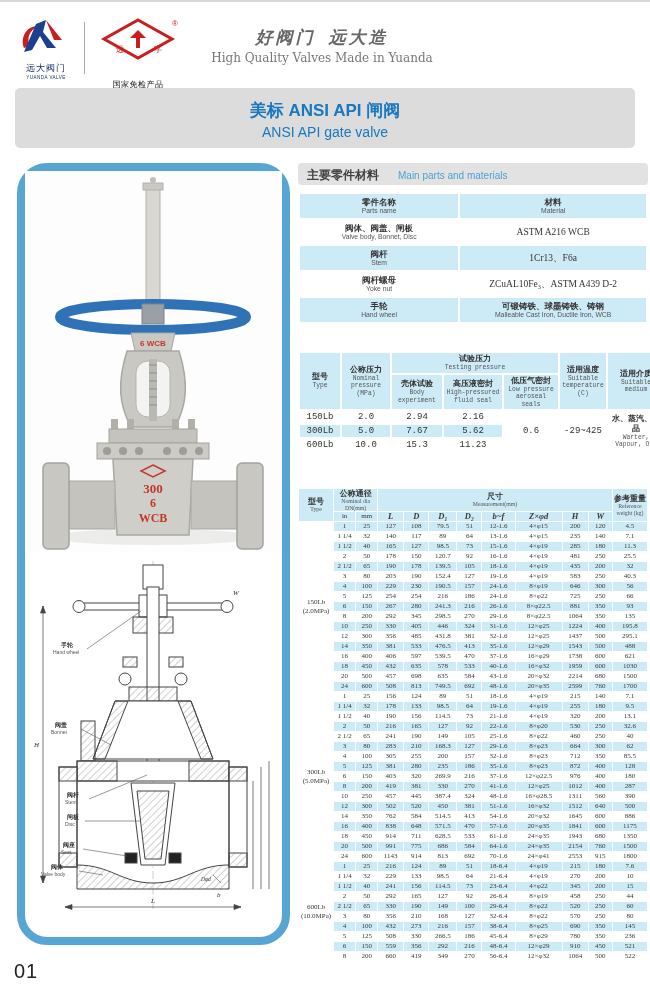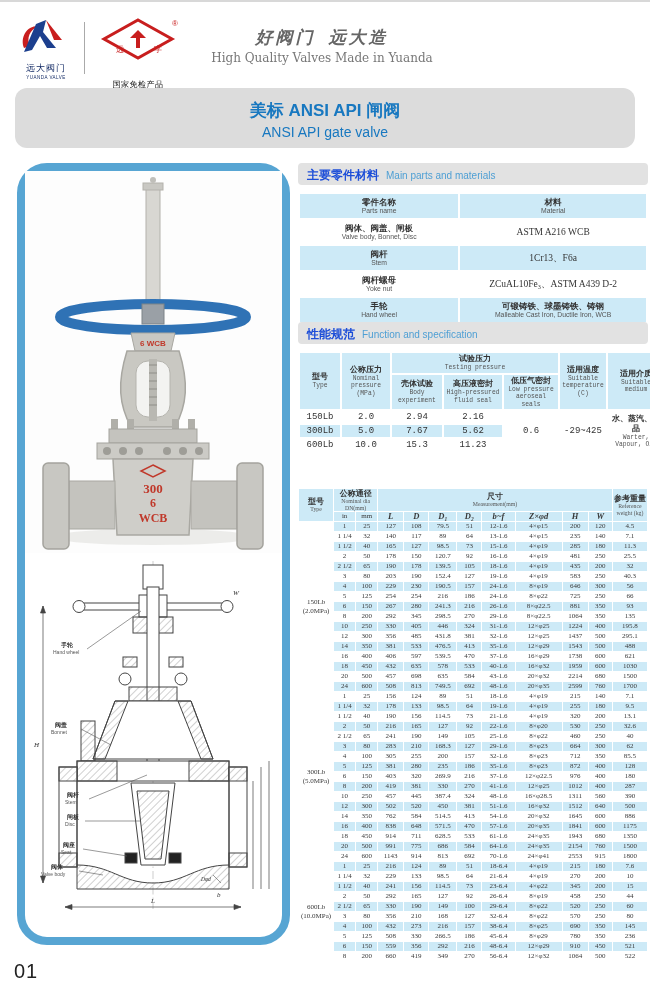--- a/index.html
+++ b/index.html
@@ -15,35 +15,35 @@
   .hdr-div{position:absolute;left:72px;top:6px;width:1px;height:52px;background:#aaa;}
   .logo2{position:absolute;left:82px;top:2px;width:88px;text-align:center;}
   .logo2 .caption{font-size:8px;font-weight:normal;color:#111;margin-top:15px;letter-spacing:.5px;}
   .slogan{position:absolute;left:190px;top:10px;width:240px;text-align:center;}
   .slogan .cn{font-family:Liberation Mono, monospace;font-style:italic;font-weight:bold;
               font-size:17px;color:#666;letter-spacing:3px;}
   .slogan .en{font-family:"DejaVu Serif",serif;font-size:12px;color:#777;margin-top:2px;}
 
   
   .title-bar{position:absolute;top:88px;left:15px;width:620px;height:60px;background:#dcdcdc;
-             border-radius:12px;text-align:center;}
+             border-radius:5px;text-align:center;}
   .title-bar .cn{font-size:17px;font-weight:bold;color:#1878c0;margin-top:11px;}
   .title-bar .en{font-size:14px;color:#1878c0;margin-top:2px;}
 
   
   .left-panel{position:absolute;top:163px;left:17px;width:273px;height:782px;
               border:8px solid #57a5d3;border-radius:30px;background:#fff;box-sizing:border-box;}
   .left-panel svg{display:block;}
 
   
   .rcol{position:absolute;left:298px;top:163px;width:350px;height:830px;}
   .sec-hdr{position:absolute;left:0;width:350px;height:22px;background:#e2e2e2;border-radius:4px;
            line-height:22px;padding-left:9px;box-sizing:border-box;white-space:nowrap;}
-  .sec-hdr .cn{font-size:12px;font-weight:bold;color:#1d4ed8;}
-  .sec-hdr .en{font-size:10px;color:#4e9fd4;margin-left:7px;}
+  .sec-hdr .cn{font-size:12px;font-weight:bold;color:#404040;}
+  .sec-hdr .en{font-size:10px;color:#4e9fd4;margin-left:19px;}
 
   table{border-collapse:separate;table-layout:fixed;}
   td{text-align:center;vertical-align:middle;}
   .b{background:#cdeaf7;}
   .w{background:#ffffff;}
   .cn2{font-size:8.5px;font-weight:bold;color:#333;line-height:10px;}
   .en2{font-size:6.8px;color:#555;line-height:8px;}
 
   
   .mat-tbl{position:absolute;top:29px;width:350px;border-spacing:2px;}
@@ -303,23 +303,20 @@
             <div class="en2">Hand wheel</div>
           </td>
       <td class="b">
             <div class="cn2">可锻铸铁、球墨铸铁、铸钢</div>
             <div class="en2">Malleable Cast Iron, Ductile Iron, WCB</div>
           </td>
     </tr>
   </tbody>
     </table>
 
-  <div class="sec-hdr" style="top:159px;">
-    <span class="cn">性能规范</span><span class="en">Function and specification</span>
-  </div>
 
   <table class="spec-tbl">
     <colgroup>
         <col style="width:40px">
         <col style="width:48px">
         <col style="width:50px">
         <col style="width:58px">
         <col style="width:54px">
         <col style="width:46px">
         <col style="width:56px">

